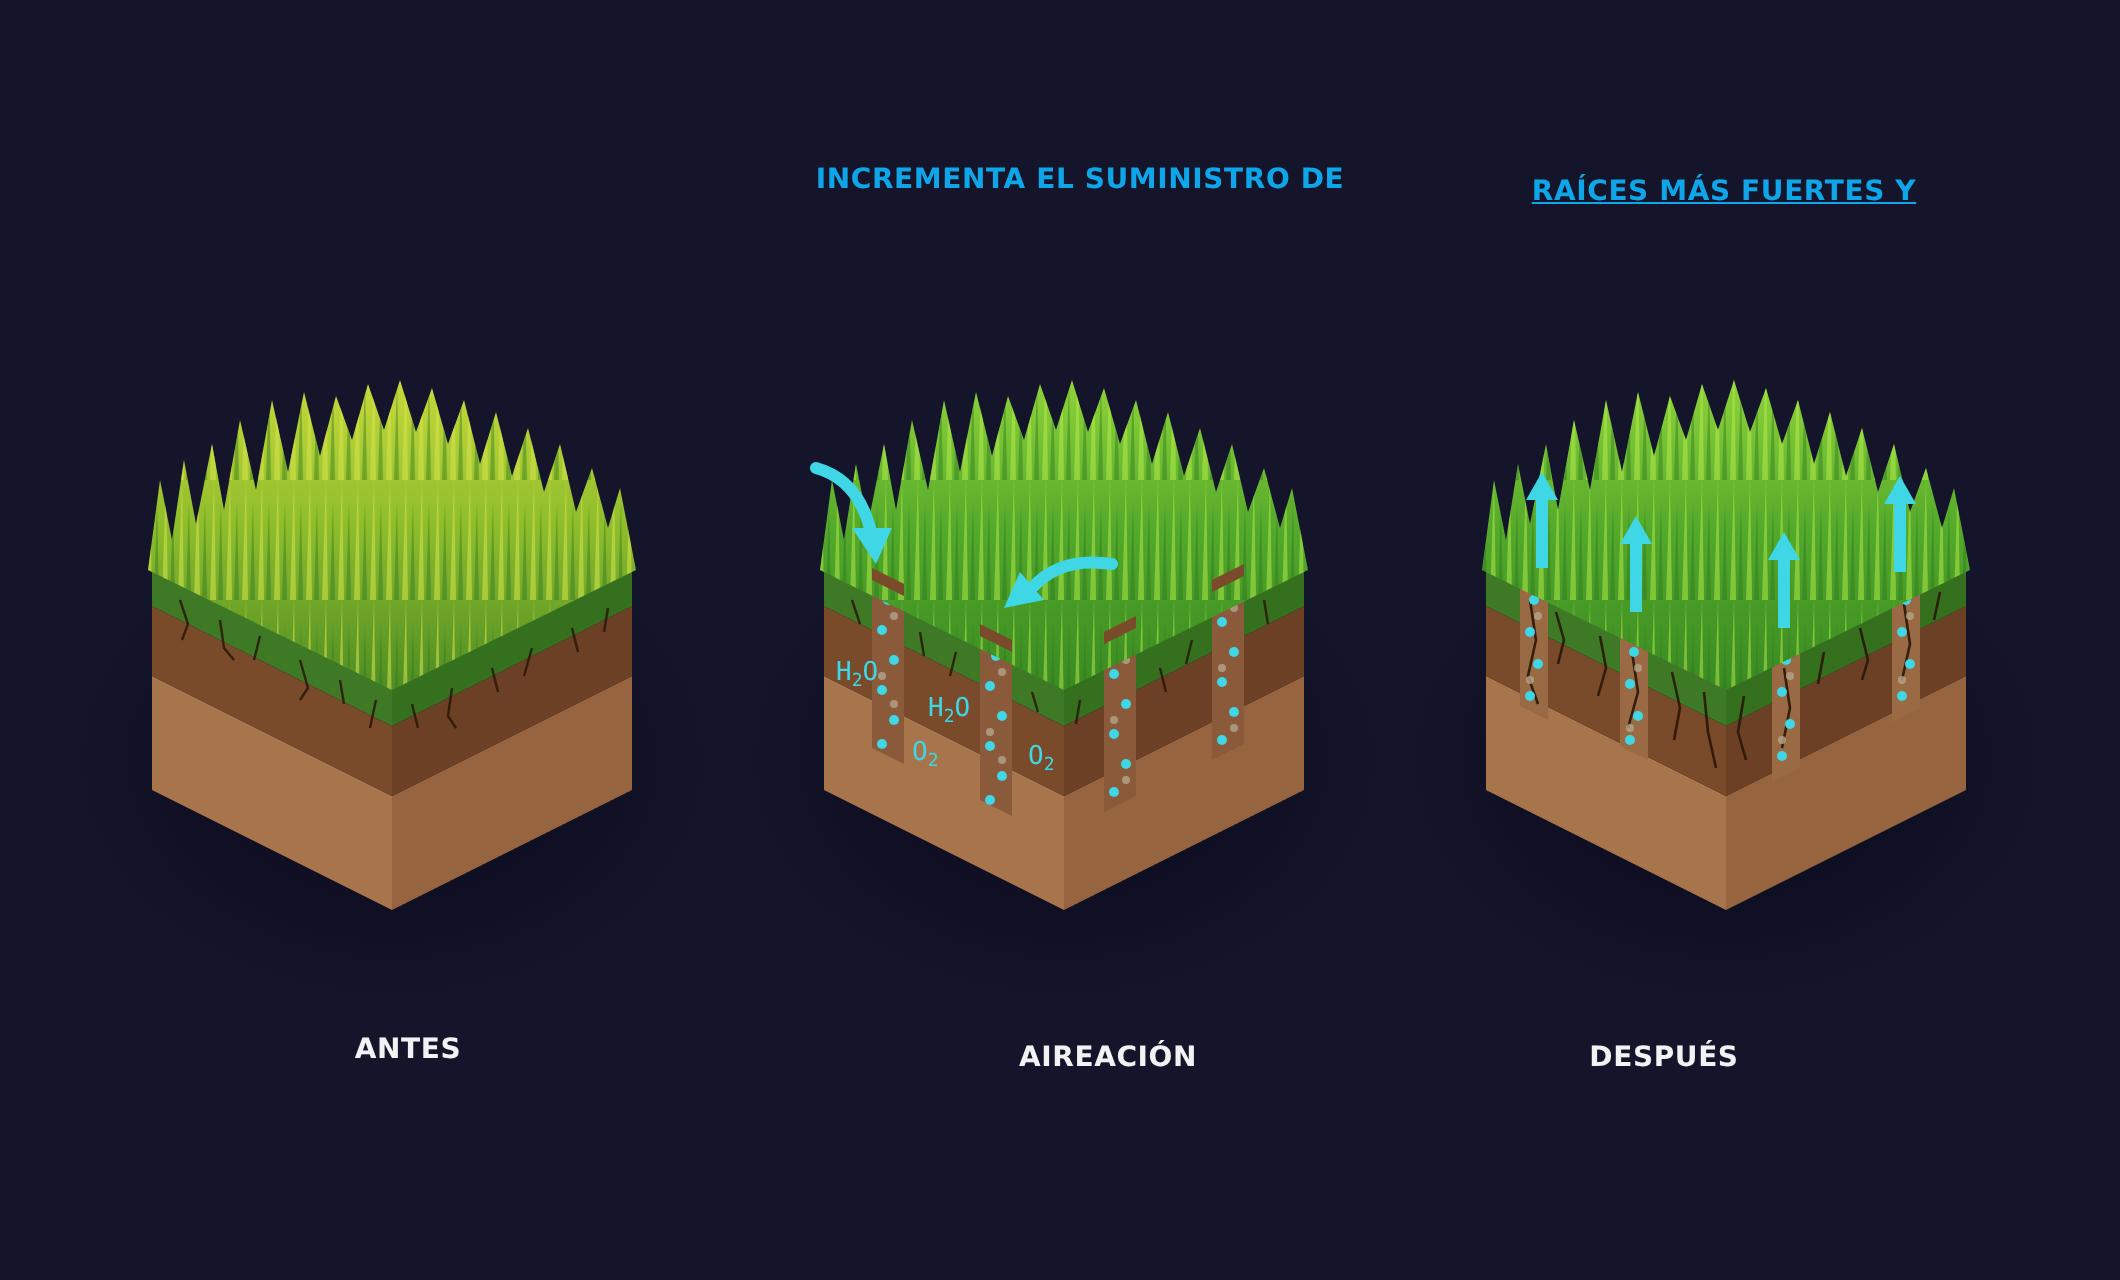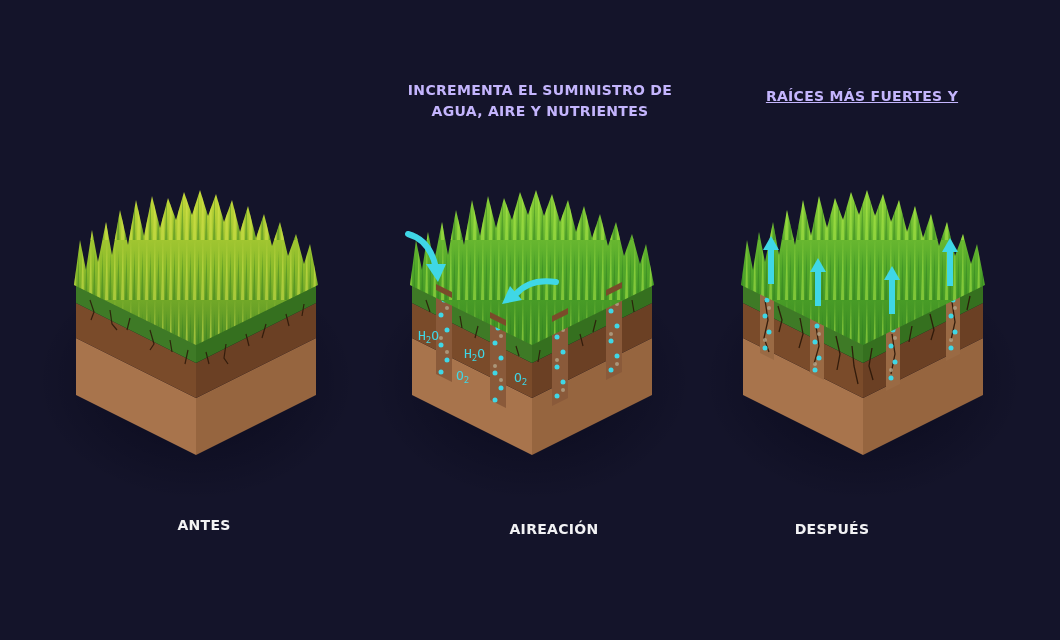--- a/index.html
+++ b/index.html
@@ -1,17 +1,17 @@
 <!DOCTYPE html>
 <html><head>
 <meta charset="utf-8">
 <style>
   html,body{margin:0;padding:0;}
   body{width:1060px;height:640px;background:#14142a;position:relative;overflow:hidden;font-family:"DejaVu Sans","Liberation Sans",sans-serif;}
-  .caption{position:absolute;color:#c4b5fd;font-weight:bold;font-size:14px;letter-spacing:0.3px;text-align:center;line-height:21px;}
+  .caption{position:absolute;color:#0ea5e9;font-weight:bold;font-size:14px;letter-spacing:0.3px;text-align:center;line-height:21px;}
   .label{position:absolute;color:#f2f2f4;font-weight:bold;font-size:14px;letter-spacing:0.3px;text-align:center;}
   svg.scene{position:absolute;left:0;top:0;}
   .chem{font-family:"DejaVu Sans Mono","Liberation Mono",monospace;fill:#3fd7e6;font-size:13px;}
 </style>
 </head>
 <body>
 
 <svg class="scene" width="1060" height="640" viewBox="0 0 1060 640">
   <defs>
     <linearGradient id="grassA" x1="0" y1="0" x2="0" y2="1">
@@ -206,21 +206,20 @@
     </g>
     <g fill="#3fd7e6">
       <rect x="947" y="250" width="6" height="36"></rect>
         <polygon points="942,252 958,252 950,238"></polygon>
     </g>
   </g>
 </svg>
 
 <div class="caption" style="left:392px;top:80px;width:296px;">
   <div>INCREMENTA EL SUMINISTRO DE</div>
-  <div>AGUA, AIRE Y NUTRIENTES</div>
 </div>
 <div class="caption" style="left:742px;top:86px;width:240px;text-decoration:underline;">
   <div>RAÍCES MÁS FUERTES Y</div>
 </div>
 
 <div class="label" style="left:144px;top:517px;width:120px;">ANTES</div>
 <div class="label" style="left:484px;top:521px;width:140px;">AIREACIÓN</div>
 <div class="label" style="left:772px;top:521px;width:120px;">DESPUÉS</div>
 
 </body></html>

